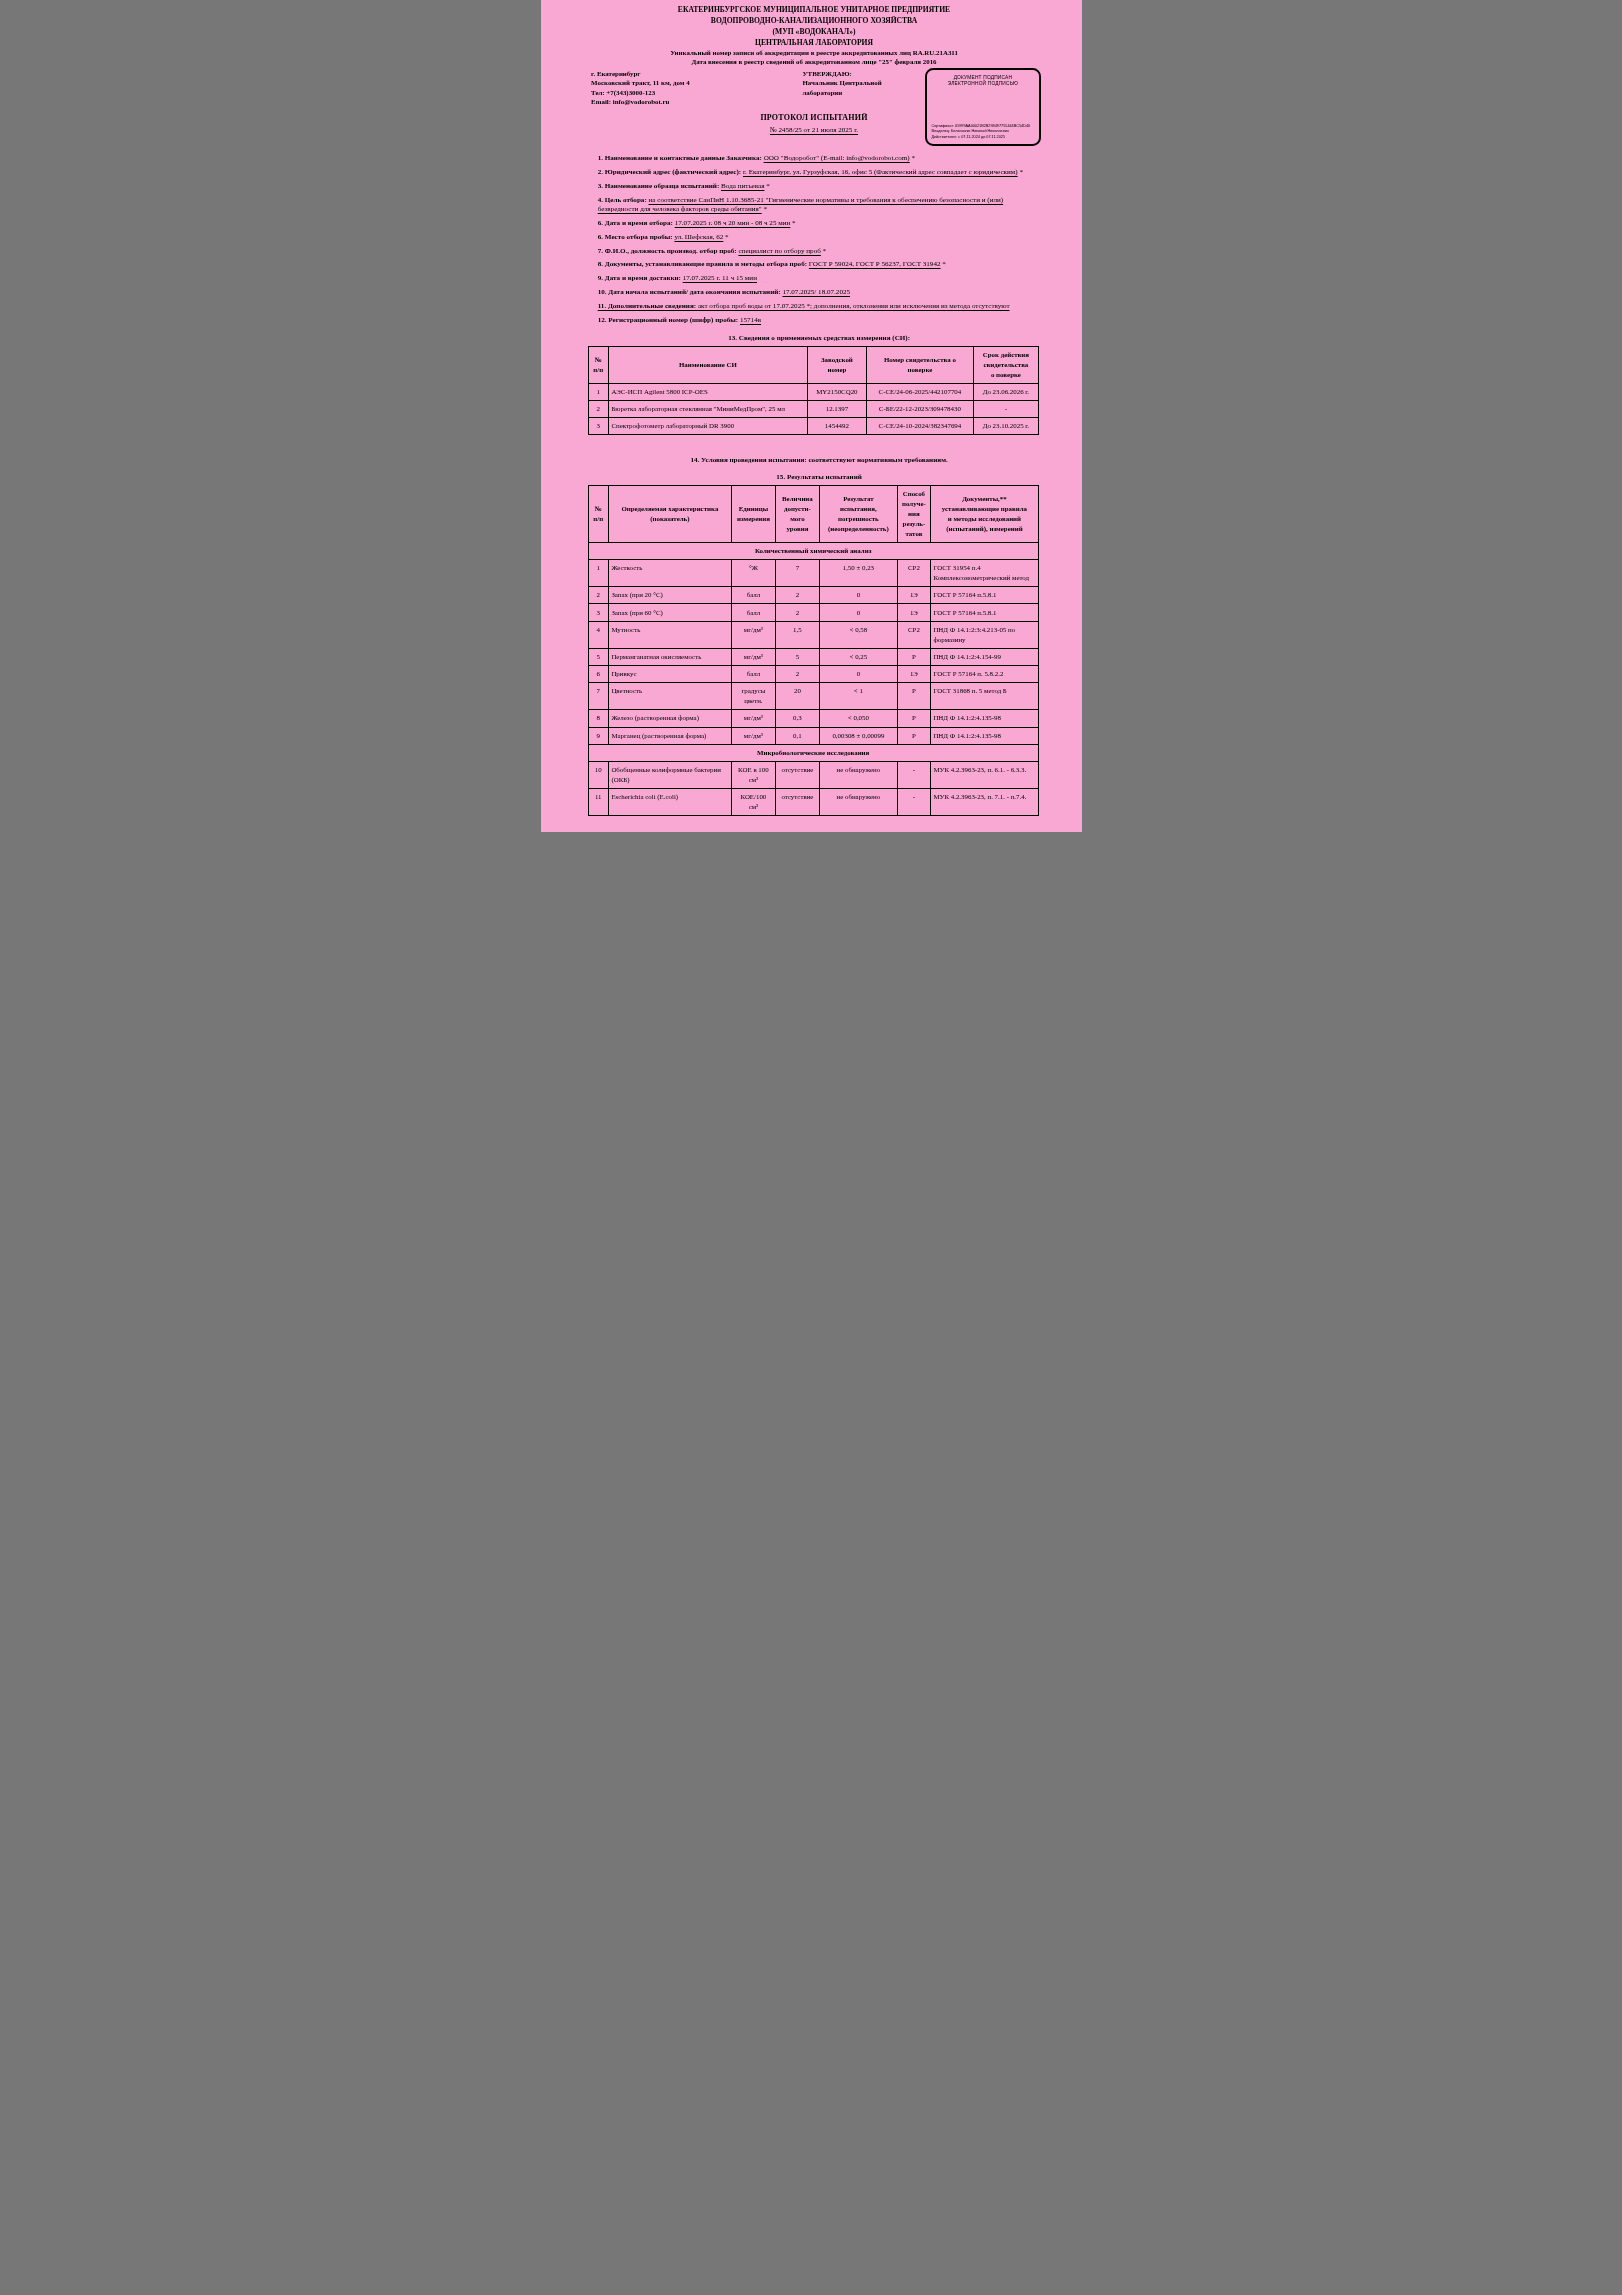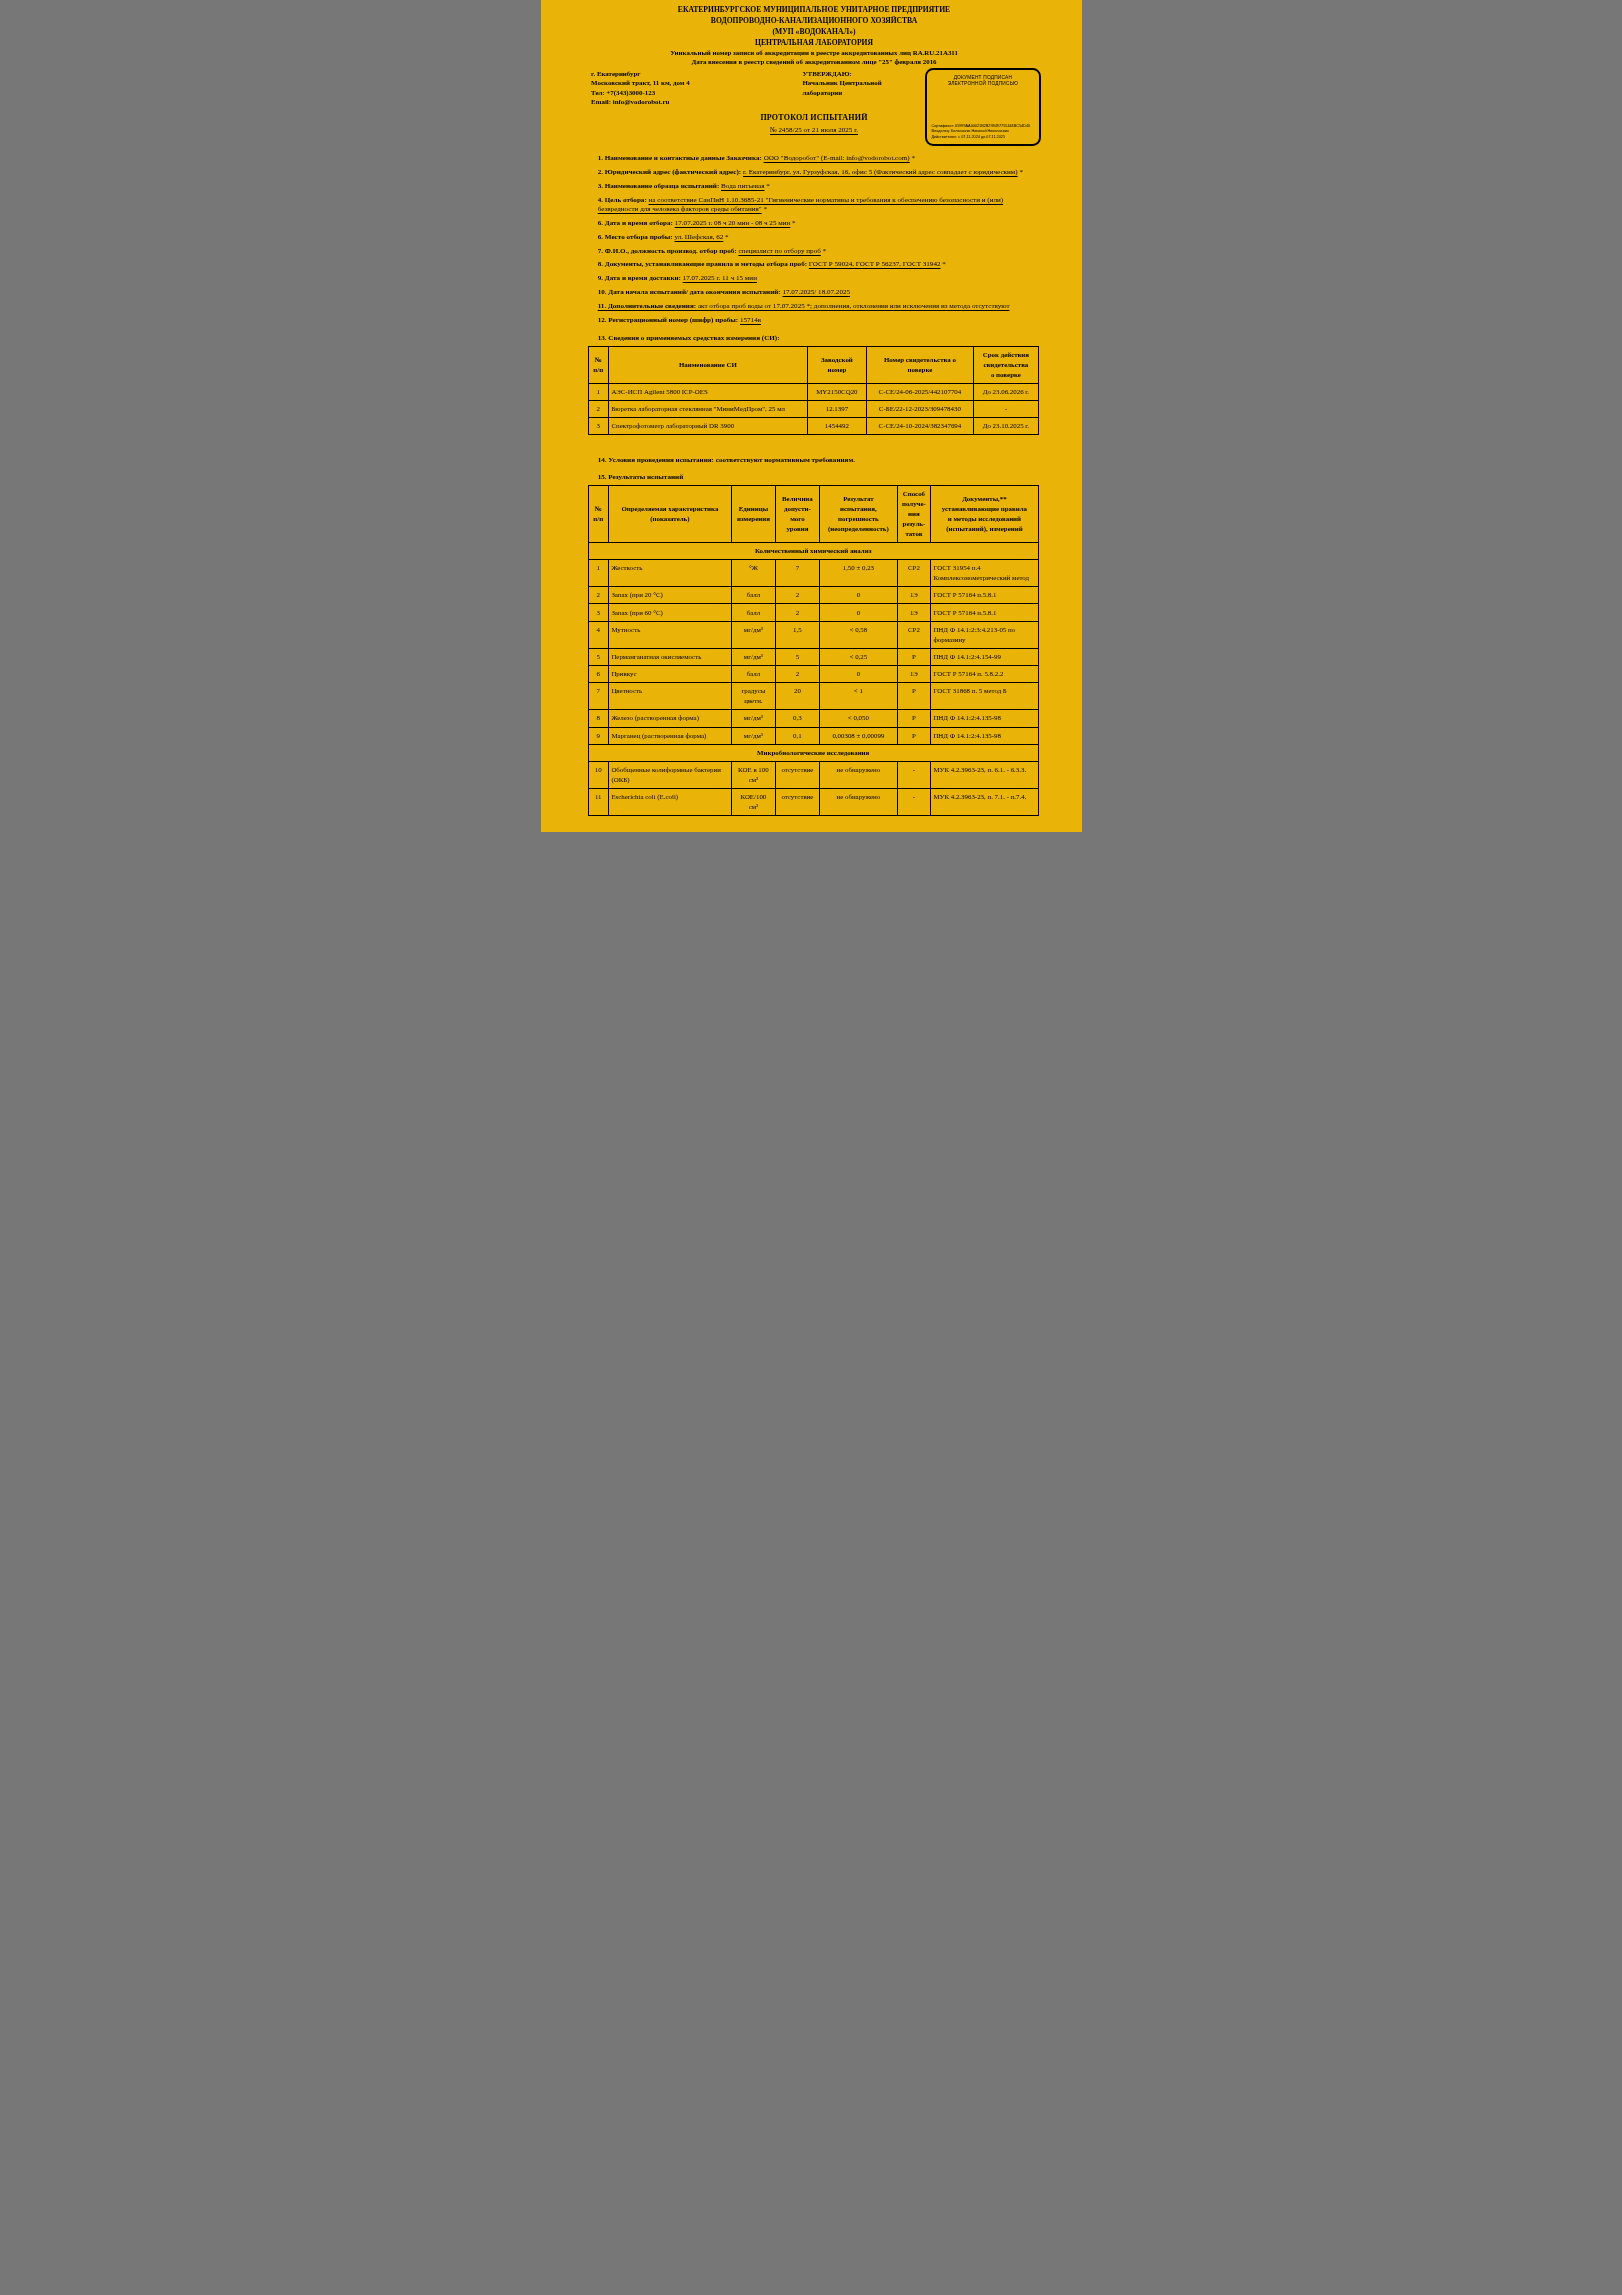--- a/index.html
+++ b/index.html
@@ -1,17 +1,17 @@
 <!DOCTYPE html>
 <html style="font-size:8.2px"><head>
 <meta charset="utf-8">
 <style>
   html,body{margin:0;padding:0;background:#777;}
   .page{
-    width:541px;min-height:765px;background:#eab308;color:#000;margin:0 auto;
+    width:541px;min-height:765px;background:#f9a8d4;color:#000;margin:0 auto;
     font-family:"Liberation Serif","DejaVu Serif",serif;font-size:7.1px;
     box-sizing:border-box;padding:5.1px 41px 15.3px 47px;
   }
   p{margin:0;}
   .b{font-weight:bold;}
   .u{text-decoration:underline;text-decoration-thickness:1px;text-underline-offset:1.5px;}
   .doc-header{text-align:center;}
   .doc-header p{margin:0 0 2px;}
   .doc-header .h1{font-size:7.6px;font-weight:bold;}
   .doc-header .h2{font-size:6.9px;font-weight:bold;}
@@ -25,21 +25,21 @@
     display:flex;flex-direction:column;justify-content:space-between;
     padding:5.1px 4.1px 4.1px;box-sizing:content-box;
   }
   .stamp-title{text-align:center;font-size:4.8px;line-height:6.1px;letter-spacing:0.2px;}
   .stamp-cert{font-size:3.8px;line-height:5.4px;}
   .title-block{position:absolute;left:0;right:0;top:45px;text-align:center;}
   .ptitle{font-size:8px;font-weight:bold;letter-spacing:0.2px;text-align:center;}
   .pnum{font-size:7.1px;margin-top:3.6px;}
   #items{margin-top:8px;}
   #items p.item{line-height:9.7px;margin:0 0 4.1px;padding-left:10.2px;}
-  .heading{font-weight:bold;margin:8.2px 0 4.1px;padding-left:10.2px;}
+  .heading{font-weight:bold;margin:8.2px 0 4.1px;padding-left:10.2px;text-align:center;}
   .cond{margin-top:21px;}
   table.doc-table{border-collapse:collapse;width:451px;table-layout:fixed;margin:2px 0 0;}
   table.doc-table th,table.doc-table td{
     border-top:1.5px solid #000;border-bottom:1.5px solid #000;
     border-left:0.5px solid #000;border-right:0.5px solid #000;
     font-size:6.9px;line-height:1.45;padding:3.1px 2.5px;
     white-space:pre-line;overflow:hidden;
   }
   table.doc-table{border:1.5px solid #000;}
   table.doc-table th{font-weight:bold;text-align:center;vertical-align:middle;}

